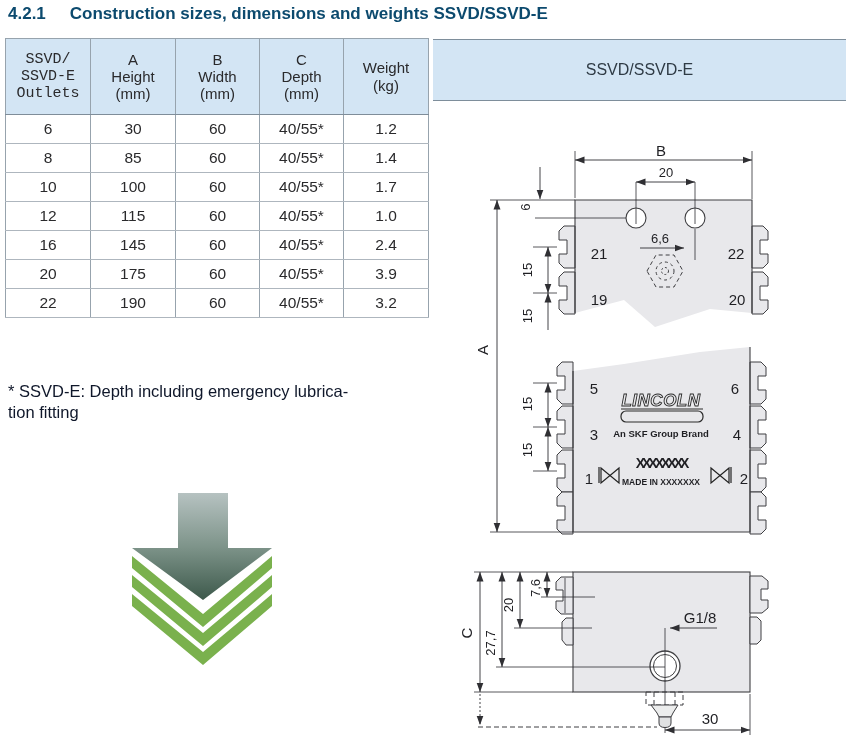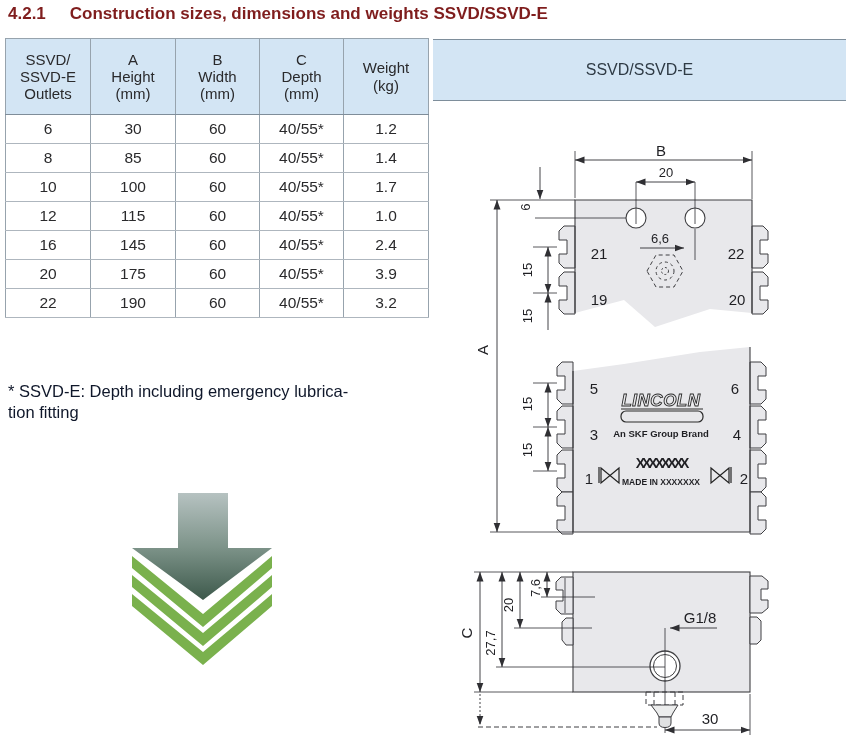--- a/index.html
+++ b/index.html
@@ -1,26 +1,26 @@
 <!DOCTYPE html>
 <html><head>
 <meta charset="utf-8">
 <style>
   html,body{margin:0;padding:0;background:#ffffff;}
   .page{position:relative;width:846px;height:749px;background:#fff;overflow:hidden;
         font-family:"Liberation Sans",sans-serif;color:#2a2a2c;}
-  .title{position:absolute;left:8px;top:4px;font-size:17px;font-weight:bold;color:#7f1d1d;}
+  .title{position:absolute;left:8px;top:4px;font-size:17px;font-weight:bold;color:#0c4a6e;}
   .title .num{margin-right:24px;}
   table.dims{position:absolute;left:5px;top:38px;border-collapse:collapse;table-layout:fixed;
              width:418px;font-size:15.5px;color:#2a2a2c;}
   table.dims th,table.dims td{border:1px solid #97a3ad;text-align:center;padding:0;}
   table.dims td{border-top:1px solid #aeb6be;border-bottom:1px solid #aeb6be;height:28px;}
   table.dims th{background:#d3e5f4;font-weight:normal;white-space:pre-line;height:75px;
                 line-height:1.15;font-size:15px;border-bottom:1px solid #7f8d99;}
-  table.dims th:nth-child(1){width:84px;}
+  table.dims th:nth-child(1){width:84px;font-family:Liberation Mono, monospace;}
   table.dims th:nth-child(2){width:84px;}
   table.dims th:nth-child(3){width:83px;}
   table.dims th:nth-child(4){width:83px;}
   table.dims th:nth-child(5){width:84px;}
   .footnote{position:absolute;left:8px;top:381px;width:432px;font-size:16.5px;line-height:1.28;
             color:#0f172a;white-space:pre-line;}
   .arrow-svg{position:absolute;left:125px;top:486px;width:152px;height:182px;}
   .panel-header{position:absolute;left:433px;top:39px;width:413px;height:62px;background:#d3e5f4;
                 border-top:1px solid #7e8e9b;border-bottom:1px solid #7e8e9b;box-sizing:border-box;
                 display:flex;align-items:center;justify-content:center;font-size:16px;color:#2f3b45;}

